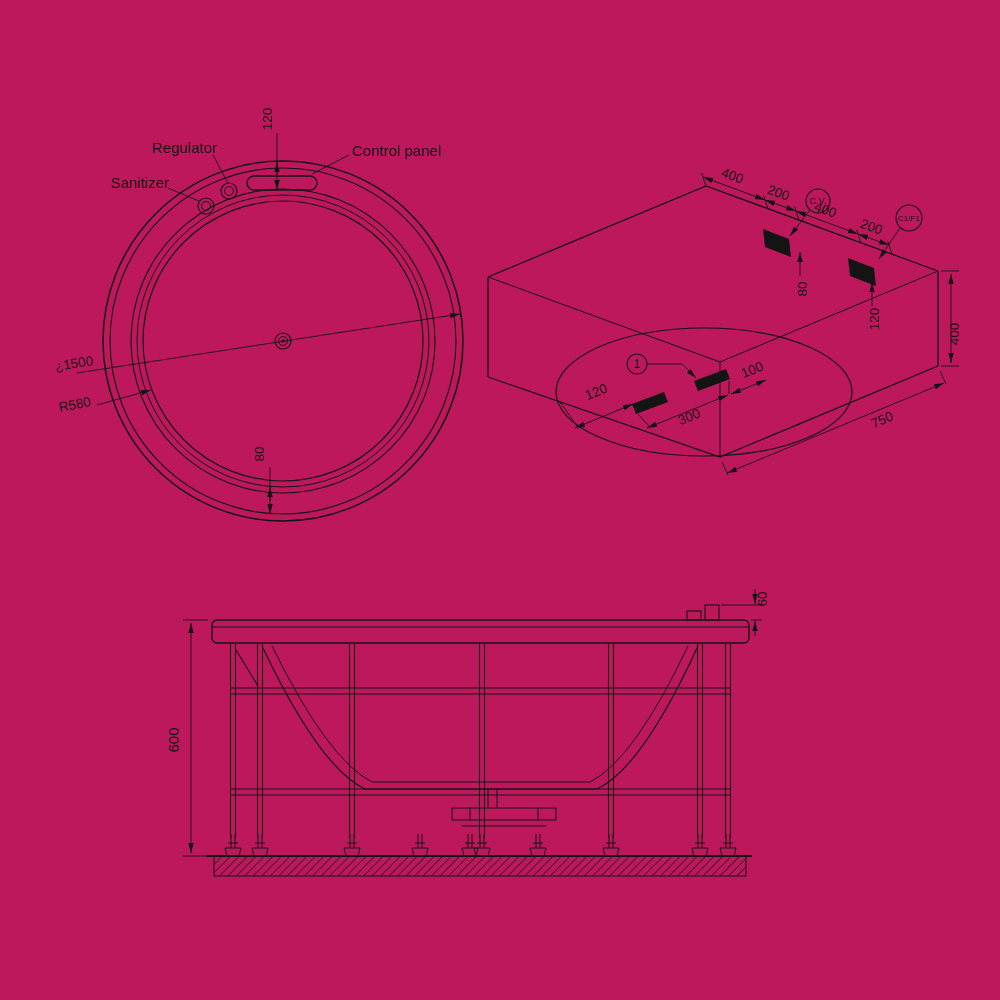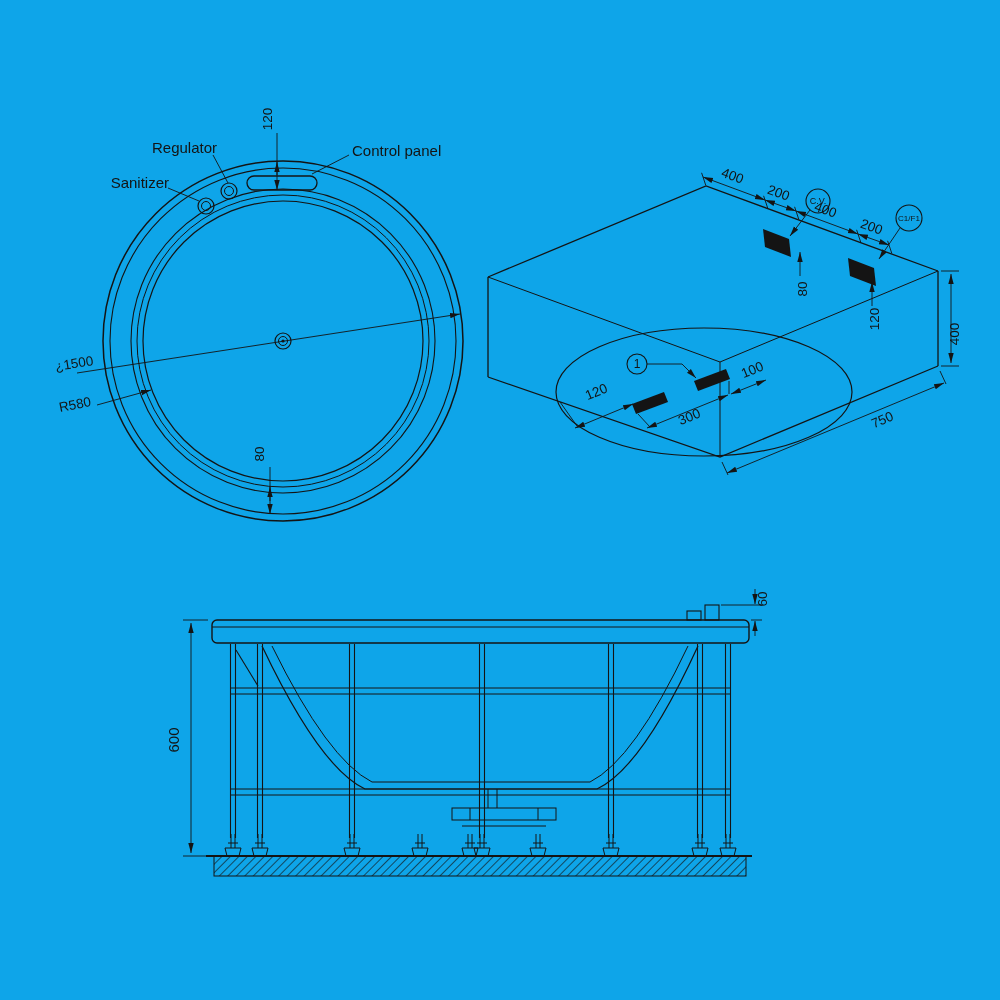--- a/index.html
+++ b/index.html
@@ -1,16 +1,16 @@
 <!DOCTYPE html>
 <html><head>
 <meta charset="utf-8">
 <style>
   html, body { margin: 0; padding: 0; background: #b4b6b8; }
-  .stage { width: 1000px; height: 1000px; background: #0ea5e9; position: relative; overflow: hidden; }
+  .stage { width: 1000px; height: 1000px; background: #be185d; position: relative; overflow: hidden; }
   svg { display: block; }
   text { font-family: "Liberation Sans", "DejaVu Sans", sans-serif; fill: #141414; }
   .lbl  { font-size: 15px; }
   .dim  { font-size: 13.5px; }
   .dimsm{ font-size: 12px; }
   .co   { font-size: 9px; }
   .co2  { font-size: 8px; }
 </style>
 </head>
 <body>

